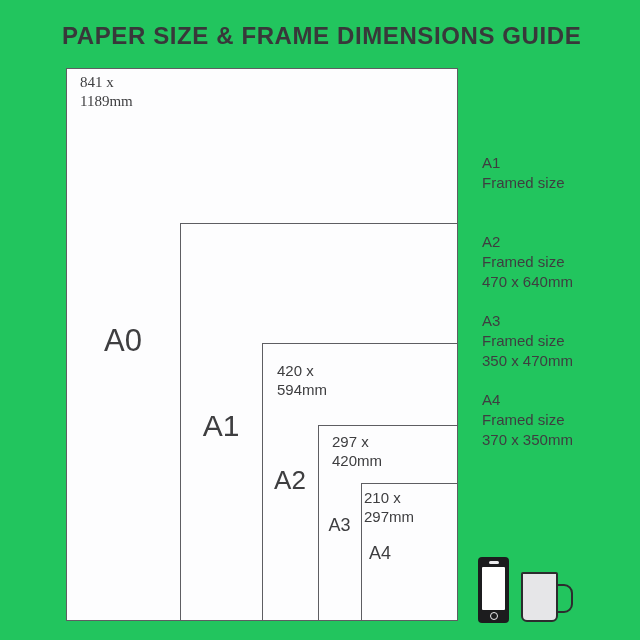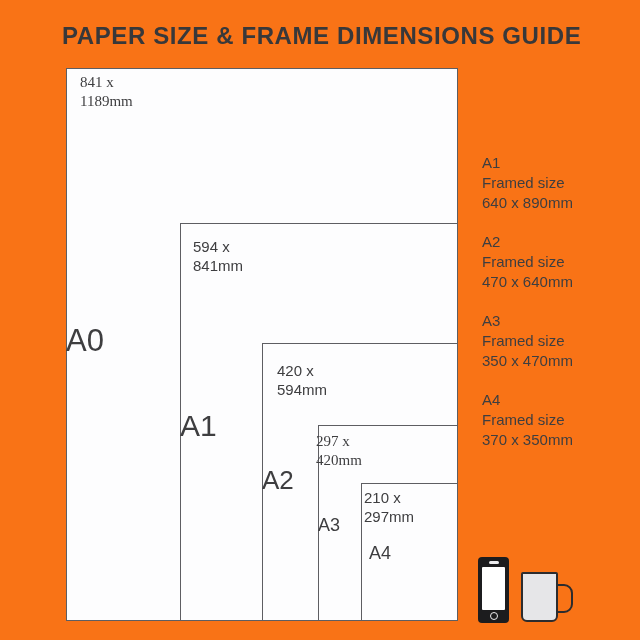--- a/index.html
+++ b/index.html
@@ -1,38 +1,38 @@
 <!DOCTYPE html>
 <html><head>
 <meta charset="utf-8">
 <style>
   html,body{margin:0;padding:0;}
   .stage{
-    position:relative;width:640px;height:640px;background:#f97316;
+    position:relative;width:640px;height:640px;background:#22c55e;
     font-family:"Liberation Sans",sans-serif;color:#3e3e40;overflow:hidden;
   }
   .title{
     position:absolute;left:62px;top:22px;margin:0;
     font-size:24px;font-weight:700;letter-spacing:0.6px;color:#38383a;white-space:nowrap;
   }
   .rect{position:absolute;background:#fdfdfe;border:1px solid #5e5e62;box-sizing:border-box;}
   .rect-a0{left:66px;top:68px;width:392px;height:553px;}
   .rect-a1{left:180px;top:223px;width:278px;height:398px;}
   .rect-a2{left:262px;top:343px;width:196px;height:278px;}
   .rect-a3{left:318px;top:425px;width:140px;height:196px;}
   .rect-a4{left:361px;top:483px;width:97px;height:138px;}
 
   .dims{position:absolute;font-size:15px;line-height:19px;}
   .dims-a0{left:80px;top:73px;font-family:Liberation Serif, serif;}
   .dims-a1{left:193px;top:237px;}
   .dims-a2{left:277px;top:353px;margin-top:8px;}
-  .dims-a3{left:316px;top:432px;font-family:Liberation Serif, serif;}
+  .dims-a3{left:332px;top:432px;}
   .dims-a4{left:364px;top:488px;}
 
-  .plabel{position:absolute;line-height:1.1;}
+  .plabel{position:absolute;text-align:center;line-height:1.1;}
   .label-a0{left:66px;width:114px;top:324px;font-size:31px;}
   .label-a1{left:180px;width:82px;top:409px;font-size:30px;}
   .label-a2{left:262px;width:56px;top:466px;font-size:26px;}
   .label-a3{left:318px;width:43px;top:516px;font-size:18px;}
   .label-a4{left:369px;top:544px;font-size:18px;text-align:left;}
 
   .frame-block{position:absolute;left:482px;font-size:15px;line-height:20px;}
   .fb-1{top:153px}.fb-2{top:232px}.fb-3{top:311px}.fb-4{top:390px}
 
   
@@ -55,24 +55,20 @@
   <div class="rect rect-a0"></div>
   <div class="rect rect-a1"></div>
   <div class="rect rect-a2"></div>
   <div class="rect rect-a3"></div>
   <div class="rect rect-a4"></div>
 
   <div class="dims dims-a0">
     <div>841 x</div>
     <div>1189mm</div>
   </div>
-  <div class="dims dims-a1">
-    <div>594 x</div>
-    <div>841mm</div>
-  </div>
   <div class="dims dims-a2">
     <div>420 x</div>
     <div>594mm</div>
   </div>
   <div class="dims dims-a3">
     <div>297 x</div>
     <div>420mm</div>
   </div>
   <div class="dims dims-a4">
     <div>210 x</div>
@@ -81,21 +77,20 @@
 
   <div class="plabel label-a0">A0</div>
   <div class="plabel label-a1">A1</div>
   <div class="plabel label-a2">A2</div>
   <div class="plabel label-a3">A3</div>
   <div class="plabel label-a4">A4</div>
 
   <div class="frame-block fb-1">
     <div>A1</div>
     <div>Framed size</div>
-    <div>640 x 890mm</div>
   </div>
   <div class="frame-block fb-2">
     <div>A2</div>
     <div>Framed size</div>
     <div>470 x 640mm</div>
   </div>
   <div class="frame-block fb-3">
     <div>A3</div>
     <div>Framed size</div>
     <div>350 x 470mm</div>

